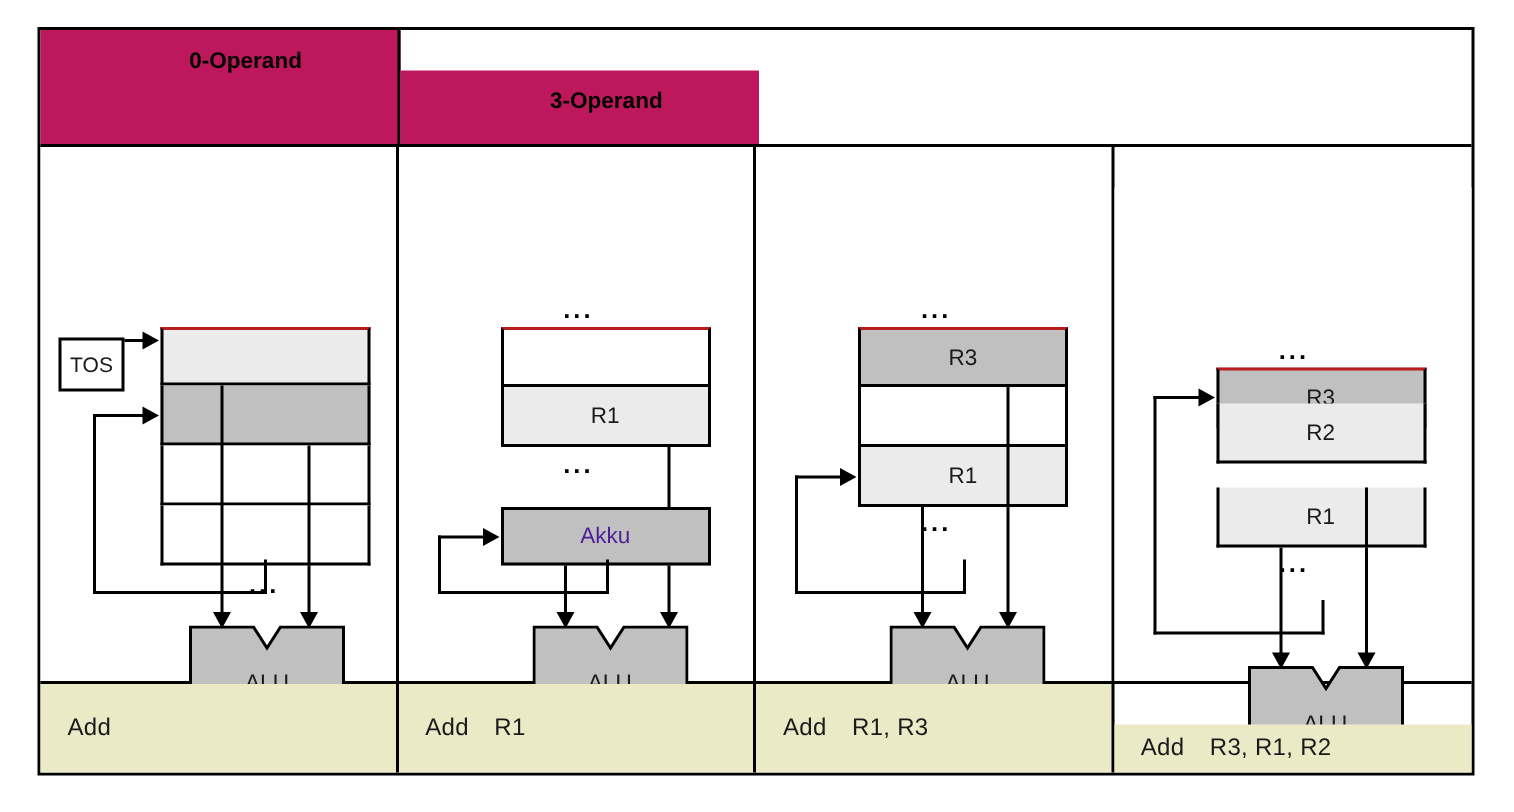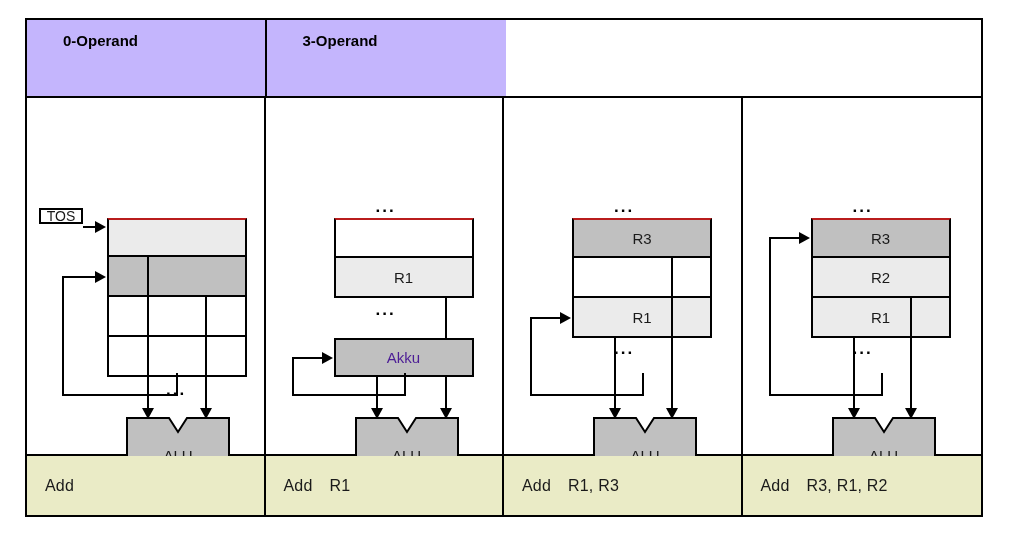--- a/index.html
+++ b/index.html
@@ -45,29 +45,30 @@
     border-top: 2px solid #000;
     box-sizing: border-box;
   }
 
   .cell {
     position: relative;
     width: 239.5px;
     box-sizing: border-box;
     border-right: 2px solid #000;
   }
-  .cell:last-child { border-right: none; }
+  .cell:last-child { border-right: none; margin-top: 27px; }
 
   .head-cell {
-    background: #c4b5fd;
+    background: #be185d;
     font-weight: bold;
     font-size: 15px;
     color: #000;
     padding: 11px 0 0 36px;
     line-height: 1.35;
+    text-align: center;
   }
   .head-cell .l2 { display: block; }
 
   .body-cell {
     background: #ffffff;
   }
 
   .foot-cell {
     background: #eaebc6;
     font-size: 16px;
@@ -180,21 +181,21 @@
       <div class="cell head-cell">
         <span>3-Operand</span>
         <span class="l2"></span>
       </div>
     </div>
 
     <div class="row-body">
 
       <div class="cell body-cell">
 
-        <div class="tos" style="left:12px; top:110px; width:44px; height:16px;">TOS</div>
+        <div class="tos" style="left:12px; top:127px; width:44px; height:36px;">TOS</div>
         <div class="hline" style="left:56px; top:128px; width:14px;"></div>
         <div class="arrow-right" style="left:68px; top:123px;"></div>
 
         <div class="regrow top fill-light" style="left:80px; top:120px; width:140px; height:39px;"></div>
         <div class="regrow fill-dark" style="left:80px; top:159px; width:140px; height:40px;"></div>
         <div class="regrow fill-white" style="left:80px; top:199px; width:140px; height:40px;"></div>
         <div class="regrow fill-white" style="left:80px; top:239px; width:140px; height:40px;"></div>
 
         <div class="vline" style="left:120px; top:159px; height:120px;"></div>
         <div class="vline" style="left:178px; top:199px; height:80px;"></div>
@@ -280,21 +281,21 @@
           </svg>
           <div class="alu-label" style="top:30px;">ALU</div>
         </div>
       </div>
 
       <div class="cell body-cell">
 
         <div class="dots" style="left:110px; top:100px;">...</div>
 
         <div class="regrow top fill-dark" style="left:68px; top:120px; width:140px; height:40px;">R3</div>
-        <div class="regrow fill-light" style="left:68px; top:160px; width:140px; height:40px;">R2</div>
+        <div class="regrow fill-light" style="left:68px; top:144px; width:140px; height:40px;">R2</div>
         <div class="regrow fill-light" style="left:68px; top:200px; width:140px; height:40px;">R1</div>
 
         <div class="vline" style="left:167px; top:200px; height:40px;"></div>
 
         <div class="dots" style="left:110px; top:242px;">...</div>
 
         <div class="arrow-right" style="left:56px; top:134px;"></div>
         <div class="hline" style="left:26px; top:139px; width:32px;"></div>
         <div class="vline" style="left:26px; top:139px; height:159px;"></div>
         <div class="hline" style="left:26px; top:296px; width:114px;"></div>

